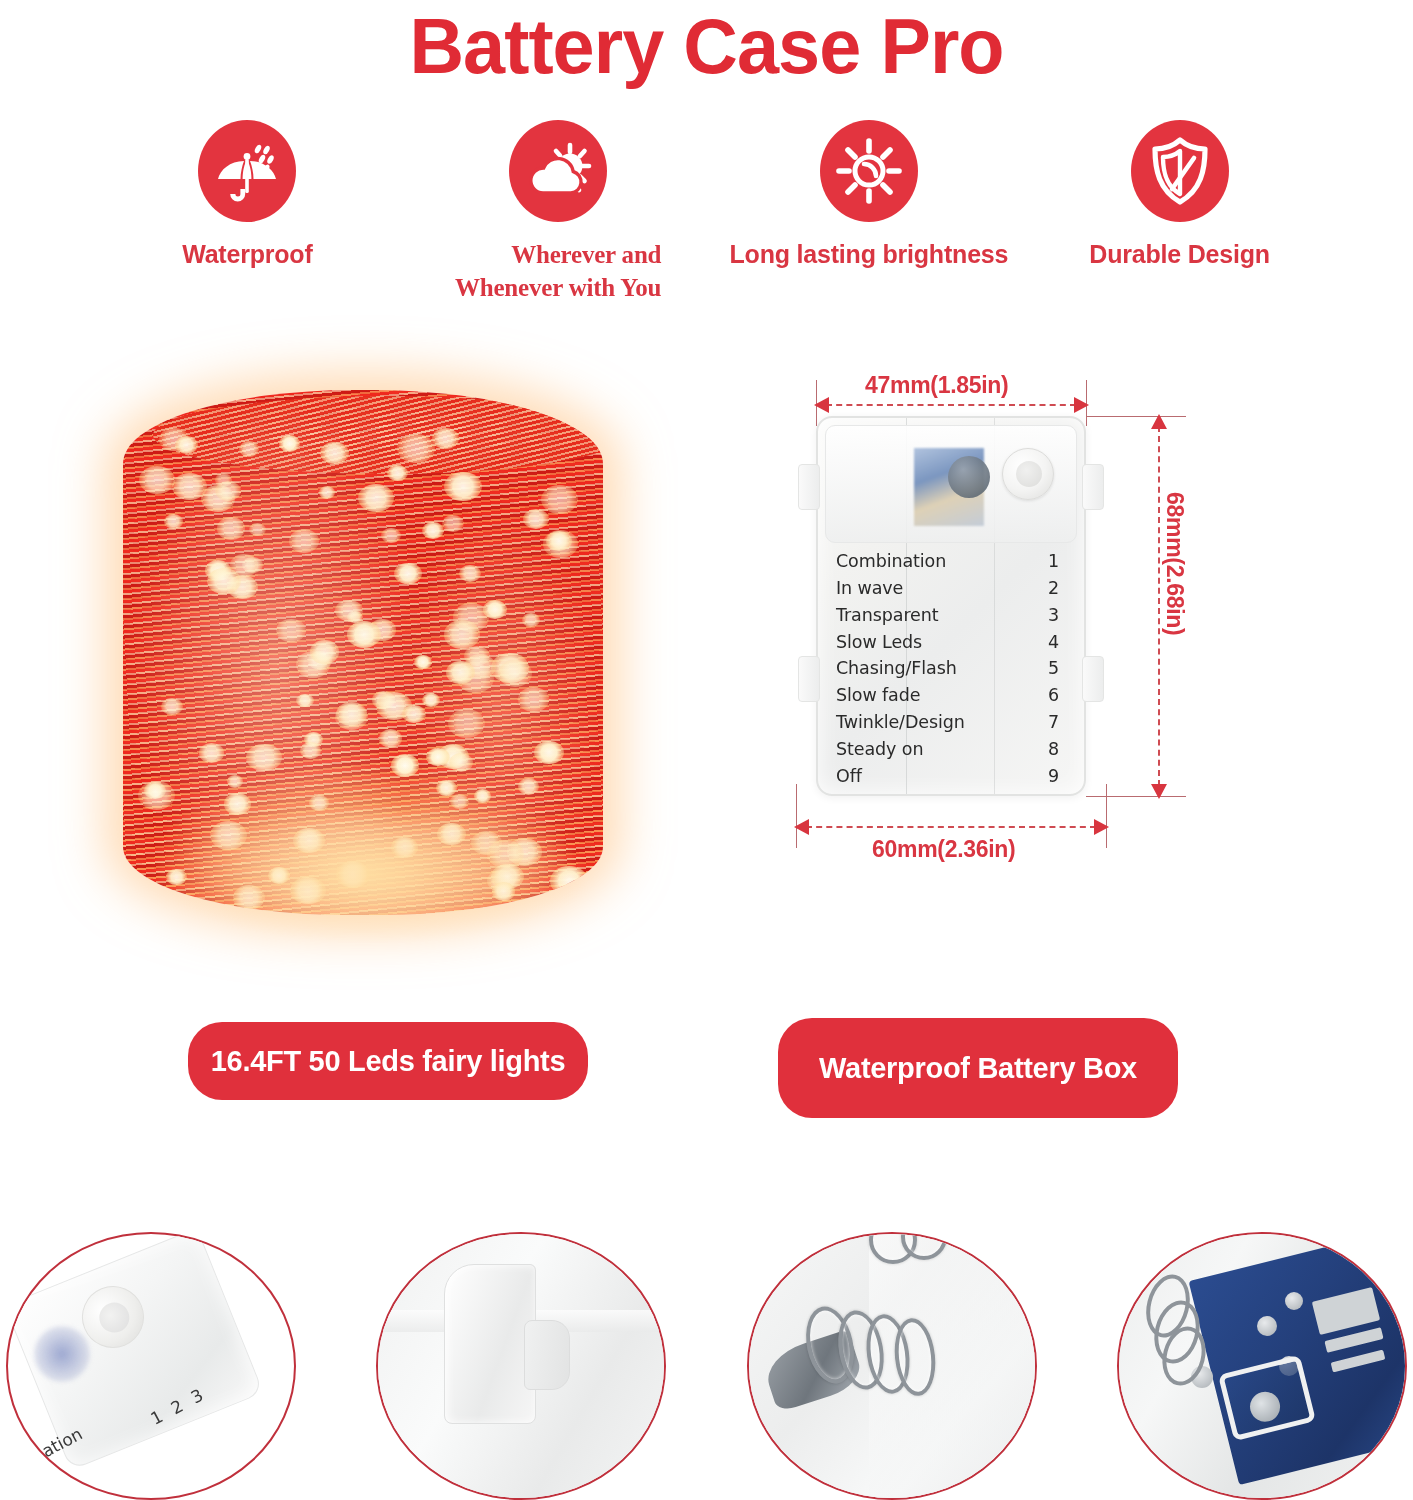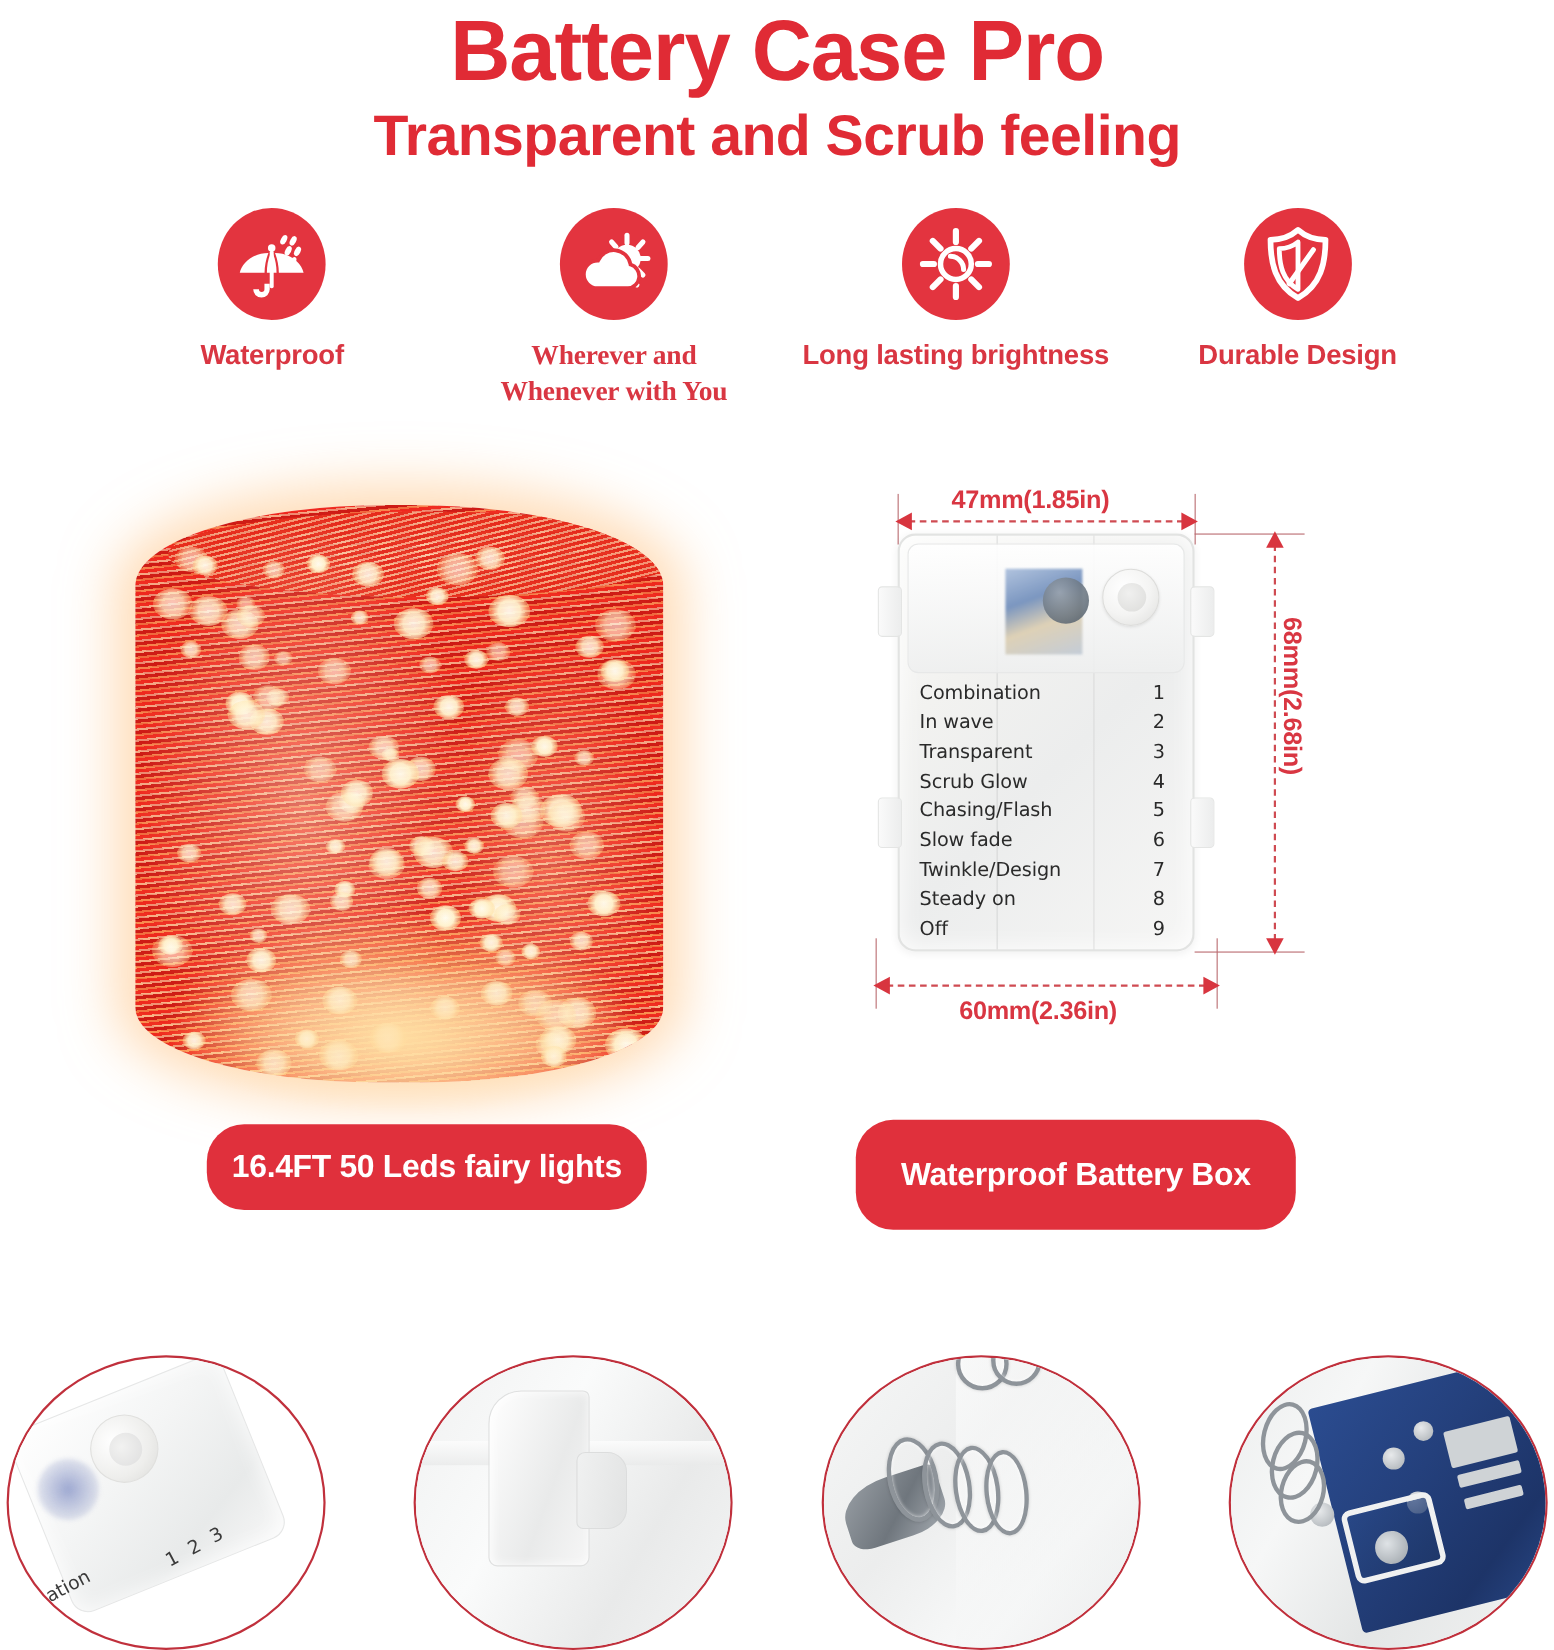--- a/index.html
+++ b/index.html
@@ -58,21 +58,21 @@
     display: flex;
     align-items: center;
     justify-content: center;
     margin-bottom: 16px;
   }
   .feature-badge svg { display: block; }
   .feature-label {
     font-size: 25px;
     font-weight: bold;
     color: #D93642;
-    text-align: center;
+    text-align: right;
     line-height: 1.33;
     letter-spacing: -0.2px;
   }
 
   
   .mid {
     position: relative;
     margin-top: 60px;
     height: 700px;
   }
@@ -483,21 +483,20 @@
     position: absolute;
     border: 4px solid #8e949a;
     border-radius: 50%;
   }
 </style>
 </head>
 <body>
 
 <div class="header">
   <div class="title-main">Battery Case Pro</div>
-  <div class="title-sub">Transparent and Scrub feeling</div>
 </div>
 
 <div class="features">
 
   <div class="feature">
     <div class="feature-badge">
       <svg width="66" height="68" viewBox="0 0 66 68" aria-hidden="true">
         <g fill="#ffffff">
           <path d="M30 24 C16 24 6 33 4 42 L26.5 42 C26.5 36 28 29 30 24 Z"></path>
           <path d="M33 22.5 C30 27.5 28.6 35 28.6 42 L37.4 42 C37.4 35 36 27.5 33 22.5 Z"></path>
@@ -724,21 +723,21 @@
         </div>
         <div class="mode-row">
           <span>In wave</span>
           <span class="mode-num">2</span>
         </div>
         <div class="mode-row">
           <span>Transparent</span>
           <span class="mode-num">3</span>
         </div>
         <div class="mode-row">
-          <span>Scrub Glow</span>
+          <span>Slow Leds</span>
           <span class="mode-num">4</span>
         </div>
         <div class="mode-row">
           <span>Chasing/Flash</span>
           <span class="mode-num">5</span>
         </div>
         <div class="mode-row">
           <span>Slow fade</span>
           <span class="mode-num">6</span>
         </div>

